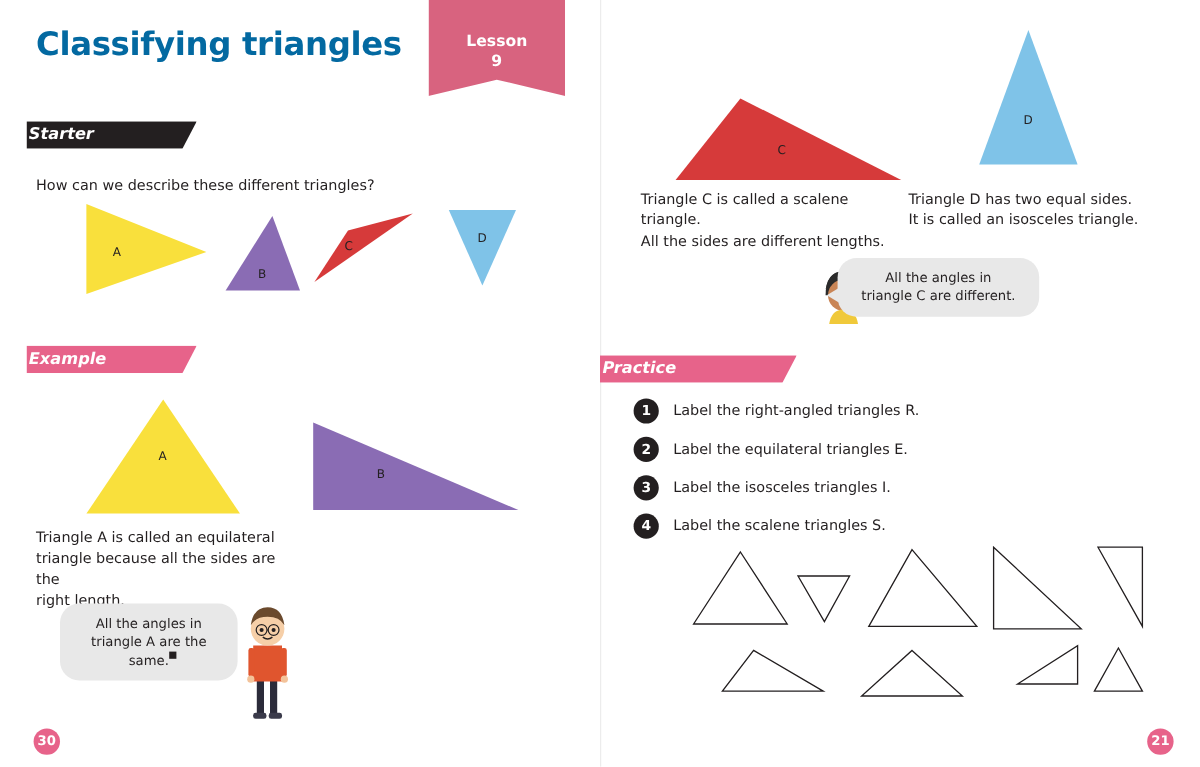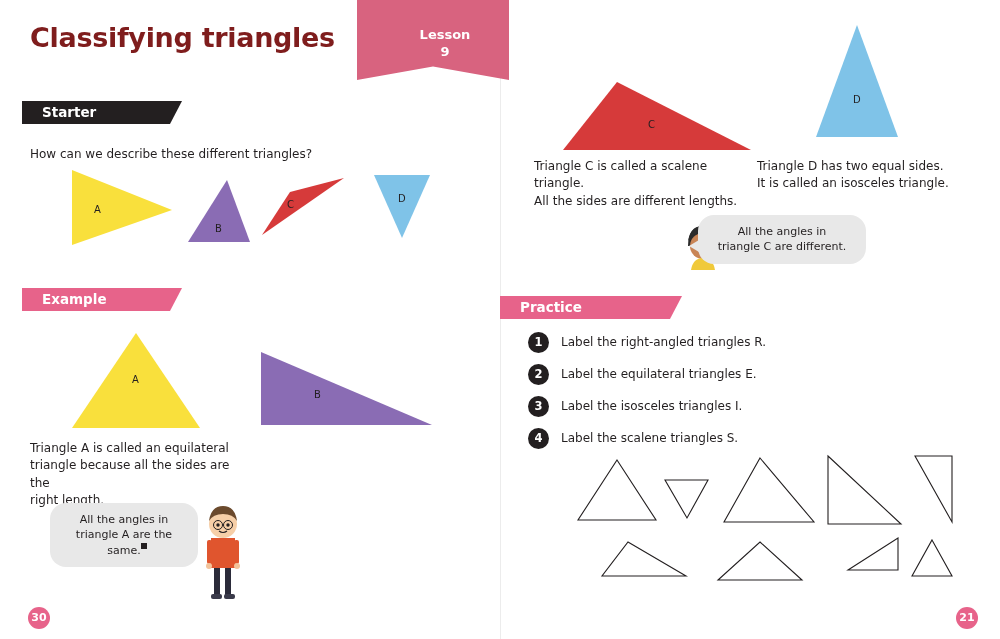--- a/index.html
+++ b/index.html
@@ -34,36 +34,35 @@
     width: 500px; height: 639px;
   }
 
   
   .page-title {
     position: absolute;
     left: 30px;
     top: 22px;
     font-size: 27px;
     font-weight: 600;
-    color: #7f1d1d;
+    color: #0369a1;
     letter-spacing: -0.3px;
   }
 
   
   .lesson-banner {
     position: absolute;
     left: 357px;
     top: 0px;
-    width: 128px;
+    width: 114px;
     height: 80px;
     background: #d8637f;
     color: #ffffff;
     text-align: center;
     clip-path: polygon(0 0, 100% 0, 100% 100%, 50% 83%, 0 100%);
-    padding-left: 24px;
   }
   .lesson-banner .lesson-word {
     display: block;
     margin-top: 27px;
     font-size: 13px;
     font-weight: 600;
   }
   .lesson-banner .lesson-num {
     display: block;
     margin-top: 2px;
@@ -72,22 +71,23 @@
   }
 
   
   .ribbon {
     position: absolute;
     height: 23px;
     line-height: 23px;
     color: #ffffff;
     font-size: 13.5px;
     font-weight: 700;
-    padding-left: 20px;
+    padding-left: 2px;
     padding-right: 22px;
+    font-style: italic;
   }
   .ribbon.dark {
     background: #231f20;
     clip-path: polygon(0 0, 100% 0, calc(100% - 12px) 100%, 0 100%);
   }
   .ribbon.pink {
     background: #e7638a;
     clip-path: polygon(0 0, 100% 0, calc(100% - 12px) 100%, 0 100%);
   }
   #ribbon-starter { left: 22px; top: 101px; width: 118px; }

